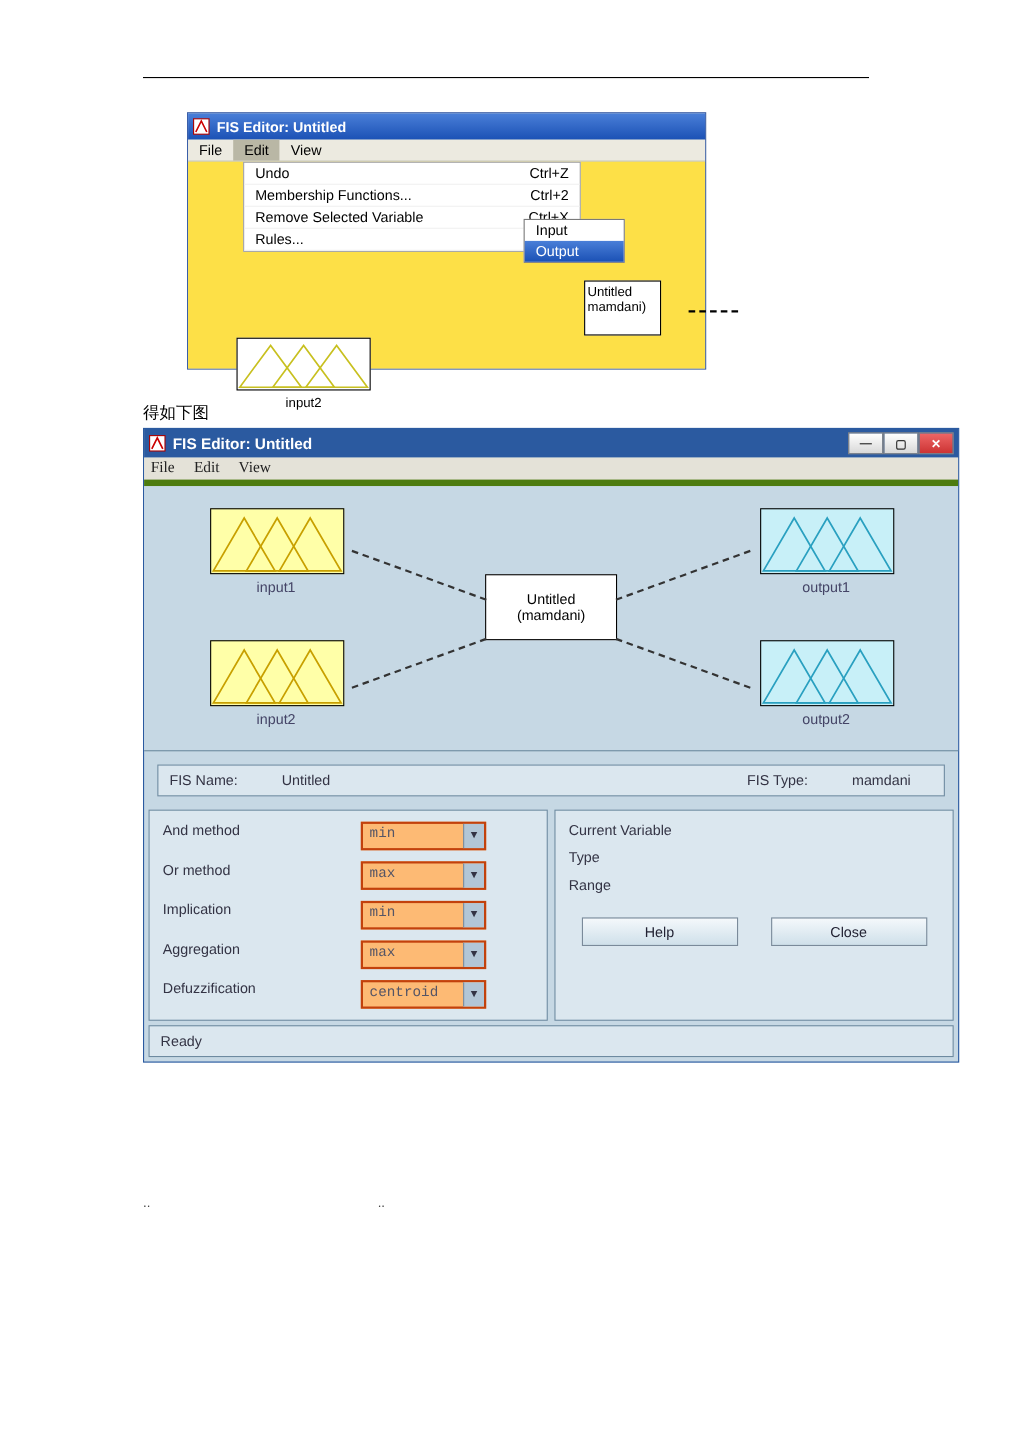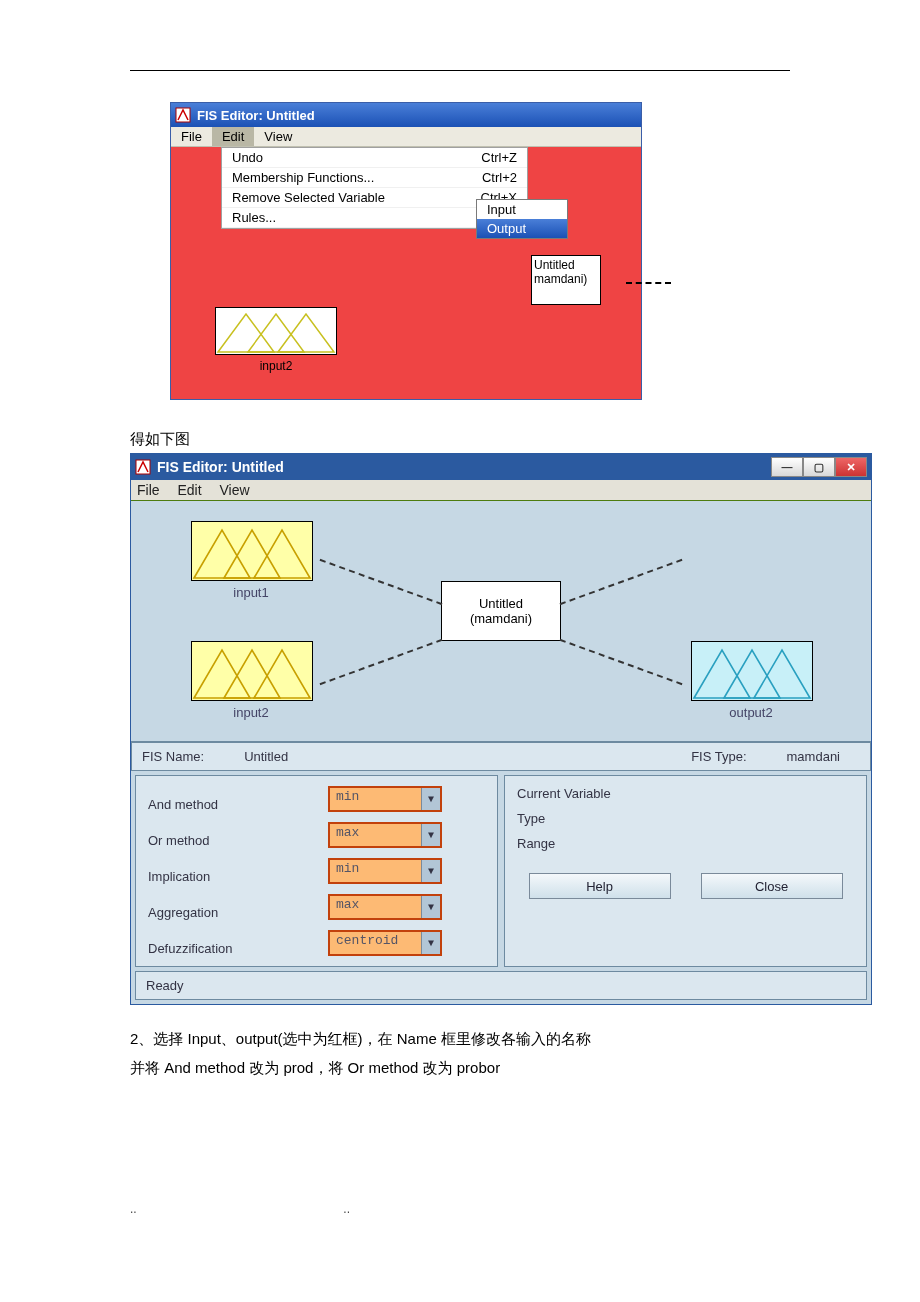--- a/index.html
+++ b/index.html
@@ -46,22 +46,22 @@
     border-bottom:1px solid #c0c0b0;
   }
   .menubar .mitem{
     padding:2px 10px;
   }
   .menubar .mitem.sel{
     background:#b9b7a5;
   }
   .win1 .body{
     position:relative;
-    height:252px;
-    background:#ef4444;
+    height:188px;
+    background:#fde047;
   }
   .dropdown{
     position:absolute;
     left:50px;top:0;
     width:305px;
     background:#fff;
     border:1px solid #a0a0a0;
     font-size:13px;
   }
   .dropdown .row{
@@ -155,21 +155,22 @@
     font-size:11px;
     display:flex;align-items:center;justify-content:center;
     color:#333;
   }
   .winbtn.close{background:linear-gradient(#e66,#c33);color:#fff;}
   .menubar2{
     background:#e4e2d8;
     padding:2px 6px;
     font-size:14px;
     color:#222;
-    border-bottom:1px solid #4d7c0f;
+    border-bottom:6px solid #4d7c0f;
+    font-family:Liberation Serif, serif;
   }
   .menubar2 span{margin-right:14px;}
   .diagram{
     background:#c6d8e4;
     height:240px;
     position:relative;
     border-bottom:1px solid #6d8aa0;
   }
   .block{
     position:absolute;
@@ -204,21 +205,21 @@
     height:0;
   }
   .ds1{left:185px;top:80px;width:130px;transform:rotate(20deg);}
   .ds2{left:185px;top:160px;width:130px;transform:rotate(-20deg);}
   .ds3{right:185px;top:80px;width:130px;transform:rotate(-20deg);}
   .ds4{right:185px;top:160px;width:130px;transform:rotate(20deg);}
 
   .inforow{
     background:#dbe7ef;
     border:1px solid #6d8aa0;
-    margin:0;
+    margin:12px;
     padding:6px 10px;
     display:flex;
     align-items:center;
     font-size:13px;
     color:#334;
   }
   .inforow .fld{margin-right:30px;}
   .inforow .lbl{margin-right:40px;}
 
   .grid2{
@@ -229,21 +230,21 @@
   .panel{
     flex:1;
     background:#dbe7ef;
     border:1px solid #6d8aa0;
     padding:10px 12px;
     font-size:13px;
     color:#334;
   }
   .panel .prow{
     display:flex;
-    align-items:flex-end;
+    align-items:flex-start;
     margin-bottom:10px;
   }
   .panel .prow .plabel{
     width:180px;
   }
   .selectlike{
     width:110px;
     height:22px;
     border:2px solid #c2410c;
     display:flex;
@@ -395,20 +396,32 @@
                 <path d="M32 56 L60 8 L88 56 Z"></path>
                 <path d="M62 56 L90 8 L118 56 Z"></path>
               </g>
             </svg>
         </div>
         <div class="lbl">input2</div>
       </div>
       <div class="centerbox">
         <div>Untitled</div>
         <div>(mamdani)</div>
+      </div>
+      <div class="block blue" style="right:60px;top:20px;">
+        <div class="plot">
+          <svg viewBox="0 0 120 58">
+              <g stroke="#2aa0c0" fill="none" stroke-width="1.6">
+            <path d="M2 56 L30 8 L58 56 Z"></path>
+                <path d="M32 56 L60 8 L88 56 Z"></path>
+                <path d="M62 56 L90 8 L118 56 Z"></path>
+              </g>
+            </svg>
+        </div>
+        <div class="lbl">output1</div>
       </div>
       <div class="block blue" style="right:60px;top:140px;">
         <div class="plot">
           <svg viewBox="0 0 120 58">
               <g stroke="#2aa0c0" fill="none" stroke-width="1.6">
             <path d="M2 56 L30 8 L58 56 Z"></path>
                 <path d="M32 56 L60 8 L88 56 Z"></path>
                 <path d="M62 56 L90 8 L118 56 Z"></path>
               </g>
             </svg>
@@ -480,23 +493,19 @@
             </div>
         </div>
       </div>
     </div>
 
     <div class="statusrow">
       <span>Ready</span>
     </div>
   </div>
 
-  <div class="bodytext">
-    <div>2、选择 Input、output(选中为红框)，在 Name 框里修改各输入的名称</div>
-    <div>并将 And method  改为 prod，将 Or method  改为  probor</div>
-  </div>
 
   <div class="footerdots">
     <span>..</span>
     <span style="display:inline-block;width:200px;"></span>
     <span>..</span>
   </div>
 </div>
 
 </body></html>

